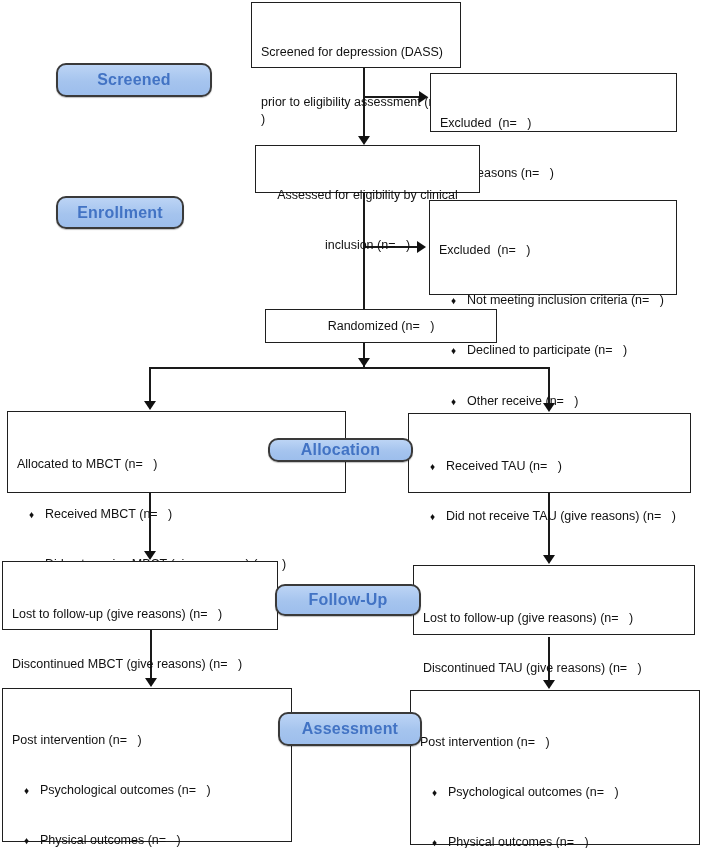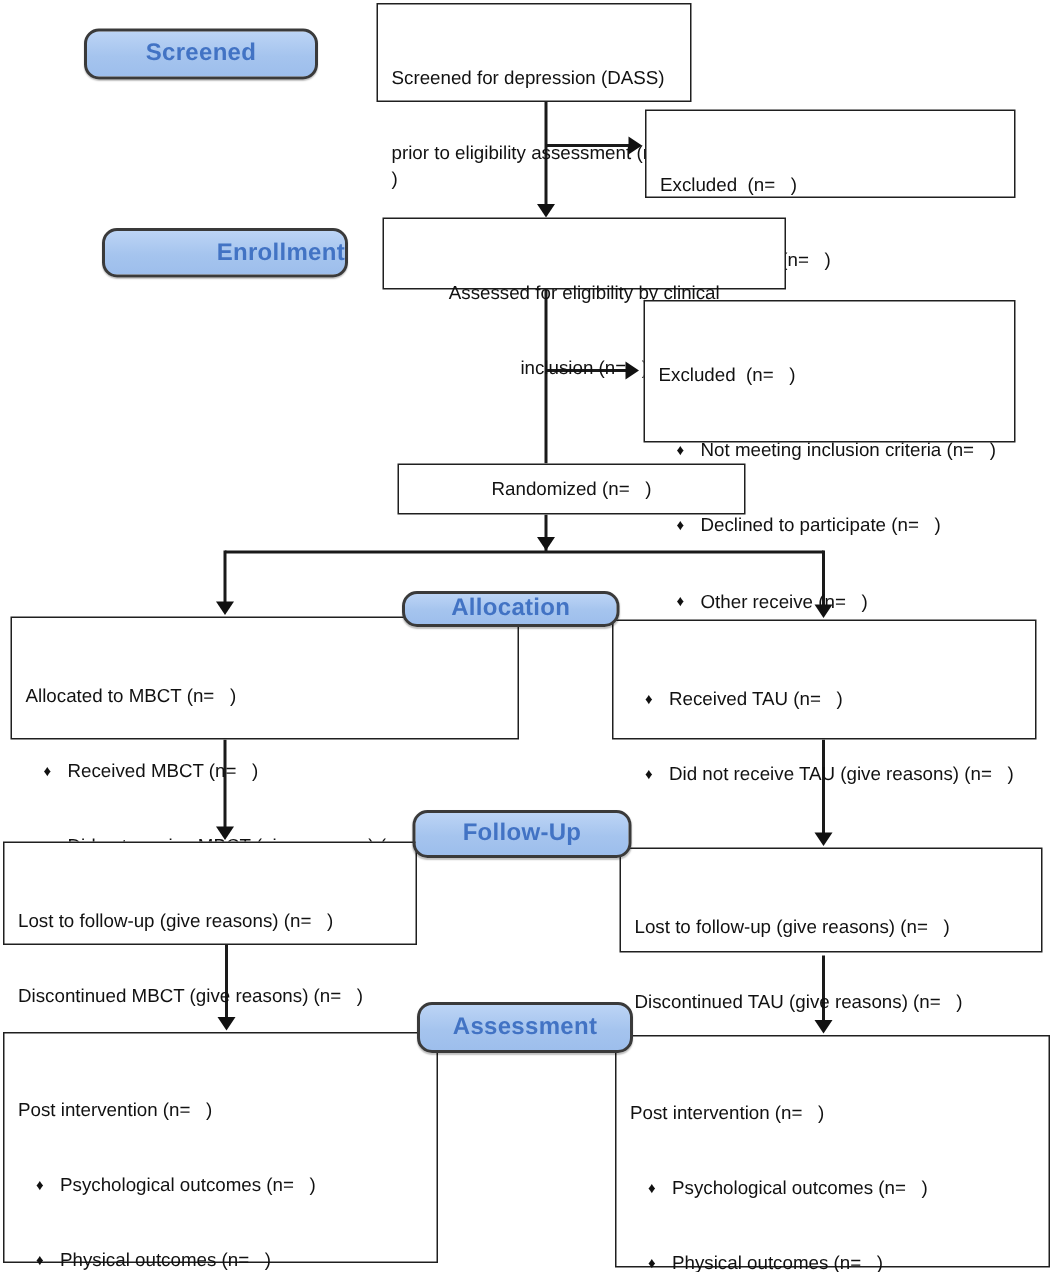--- a/index.html
+++ b/index.html
@@ -32,20 +32,21 @@
     border:2px solid #3a3a3a;
     border-radius:10px;
     background:linear-gradient(180deg,#bcd4f5 0%,#a5c4ee 55%,#9dbeec 100%);
     color:#4273c4;
     font-weight:bold;
     font-size:16px;
     display:flex;align-items:center;justify-content:center;
     letter-spacing:.2px;
     z-index:5;
     box-shadow:0 1px 1px rgba(0,0,0,0.25);
+    margin-top:44px;
   }
   
   .vline,.hline{position:absolute;background:#1a1a1a;z-index:1;}
   .vline{width:1.6px;}
   .hline{height:1.6px;}
   
   .arr-d{position:absolute;width:0;height:0;
     border-left:6px solid transparent;border-right:6px solid transparent;
     border-top:9px solid #111;z-index:1;}
   .arr-r{position:absolute;width:0;height:0;
@@ -84,21 +85,21 @@
   <div class="arr-d" style="left:543px;top:555px;"></div>
 
   <div class="vline" style="left:150px;top:630px;height:50px;"></div>
   <div class="arr-d" style="left:145px;top:678px;"></div>
   <div class="vline" style="left:548px;top:637px;height:45px;"></div>
   <div class="arr-d" style="left:543px;top:680px;"></div>
 
   <div class="stage" style="left:56px;top:19px;width:156px;height:34px;">
     <span>Screened</span>
   </div>
-  <div class="stage" style="left:68px;top:152px;width:164px;height:33px;justify-content:flex-end;">
+  <div class="stage" style="left:56px;top:152px;width:128px;height:33px;">
     <span>Enrollment</span>
   </div>
   <div class="stage" style="left:268px;top:394px;width:145px;height:24px;">
     <span>Allocation</span>
   </div>
   <div class="stage" style="left:275px;top:540px;width:146px;height:32px;">
     <span>Follow-Up</span>
   </div>
   <div class="stage" style="left:278px;top:668px;width:144px;height:34px;">
     <span>Assessment</span>
@@ -110,21 +111,21 @@
   </div>
 
   <div class="fbox" style="left:430px;top:73px;width:247px;height:59px;">
     <div>Excluded  (n=   )</div>
     <div class="bullet">
       <span class="bg">♦</span>
       <span>Reasons (n=   )</span>
     </div>
   </div>
 
-  <div class="fbox center" style="left:255px;top:145px;width:269px;height:48px;">
+  <div class="fbox center" style="left:255px;top:145px;width:225px;height:48px;">
     <div>Assessed for eligibility by clinical</div>
     <div>inclusion (n=   )</div>
   </div>
 
   <div class="fbox" style="left:429px;top:200px;width:248px;height:95px;">
     <div>Excluded  (n=   )</div>
     <div class="bullet">
       <span class="bg">♦</span>
       <span>Not meeting inclusion criteria (n=   )</span>
     </div>

